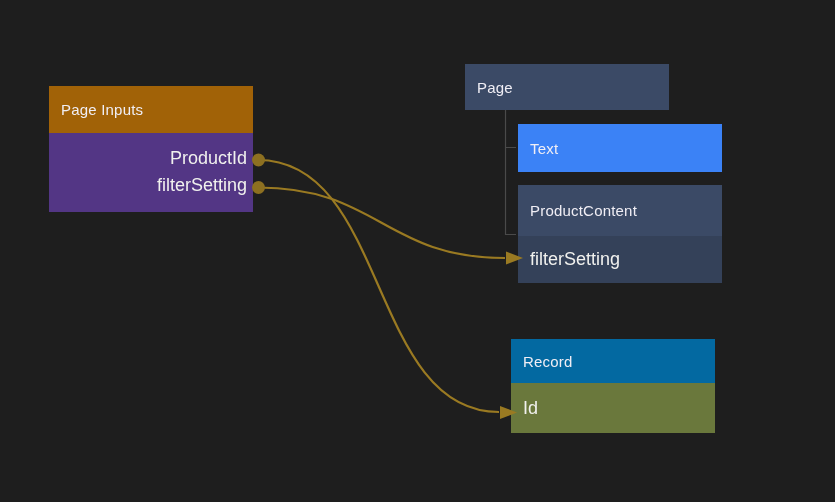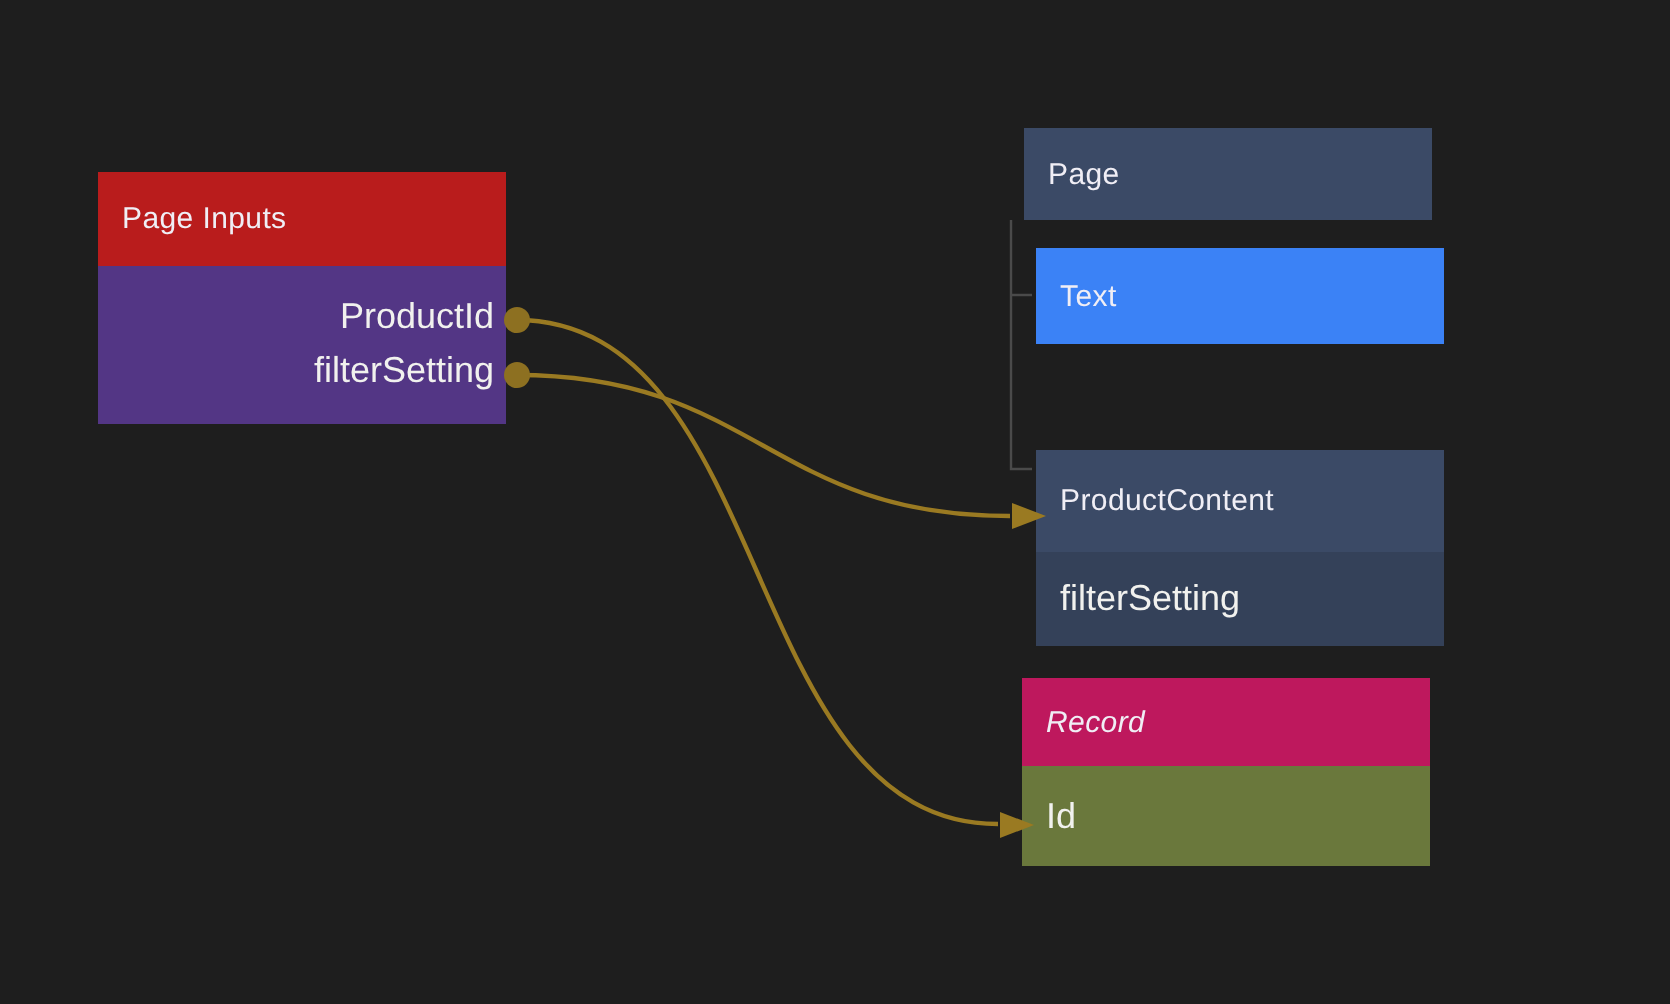--- a/index.html
+++ b/index.html
@@ -34,29 +34,29 @@
   .node-row.input { padding-left: 12px; }
   .node-row.output { justify-content: flex-end; padding-right: 6px; }
 
   
   #node-page-inputs { left: 49px; top: 86px; width: 204px; }
   #node-page-inputs .node-header { height: 47px; }
   #node-page-inputs .node-body { padding: 12px 0 13px 0; }
   #node-page-inputs .node-row { height: 27px; }
 
   
-  #node-page { left: 512px; top: 64px; width: 204px; border-radius: 16px; }
+  #node-page { left: 465px; top: 64px; width: 204px; border-radius: 16px; }
   #node-page .node-header { height: 46px; }
 
   
   #node-text { left: 518px; top: 124px; width: 204px; }
   #node-text .node-header { height: 48px; }
 
   
-  #node-product-content { left: 518px; top: 185px; width: 204px; margin-top: 40px; }
+  #node-product-content { left: 518px; top: 185px; width: 204px; }
   #node-product-content .node-header { height: 51px; }
   #node-product-content .node-row { height: 47px; }
 
   
   #node-record { left: 511px; top: 339px; width: 204px; }
   #node-record .node-header { height: 44px; }
   #node-record .node-row { height: 50px; }
 
   
   #wires {
@@ -67,21 +67,21 @@
   }
   #wires .wire { fill: none; stroke-width: 2.2px; }
   #wires .tree-line { fill: none; stroke-width: 1.2px; }
 </style>
 </head>
 <body>
 
 <div id="canvas">
 
   <div class="node" id="node-page-inputs">
-    <div class="node-header" style="background-color: #b91c1c;">
+    <div class="node-header" style="background-color: #a16207;">
       <span>Page Inputs</span>
     </div>
     <div class="node-body" style="background-color: rgb(83, 54, 133);">
       <div class="node-row output">
         <span>ProductId</span>
       </div>
       <div class="node-row output">
         <span>filterSetting</span>
       </div>
     </div>
@@ -102,21 +102,21 @@
   <div class="node" id="node-product-content">
     <div class="node-header" style="background-color: rgb(59, 74, 102);">
       <span>ProductContent</span>
     </div>
     <div class="node-row input" style="background-color: rgb(52, 65, 89);">
       <span>filterSetting</span>
     </div>
   </div>
 
   <div class="node" id="node-record">
-    <div class="node-header" style="background-color: #be185d; font-style: italic;">
+    <div class="node-header" style="background-color: #0369a1;">
       <span>Record</span>
     </div>
     <div class="node-row input" style="background-color: rgb(106, 120, 60);">
       <span>Id</span>
     </div>
   </div>
 
   <svg id="wires" width="835" height="502" viewBox="0 0 835 502">
 
     <path class="tree-line" d="M505.5 110 L505.5 234.5 L516 234.5 M505.5 147.5 L516 147.5" style="stroke: rgb(74, 74, 74);"></path>

